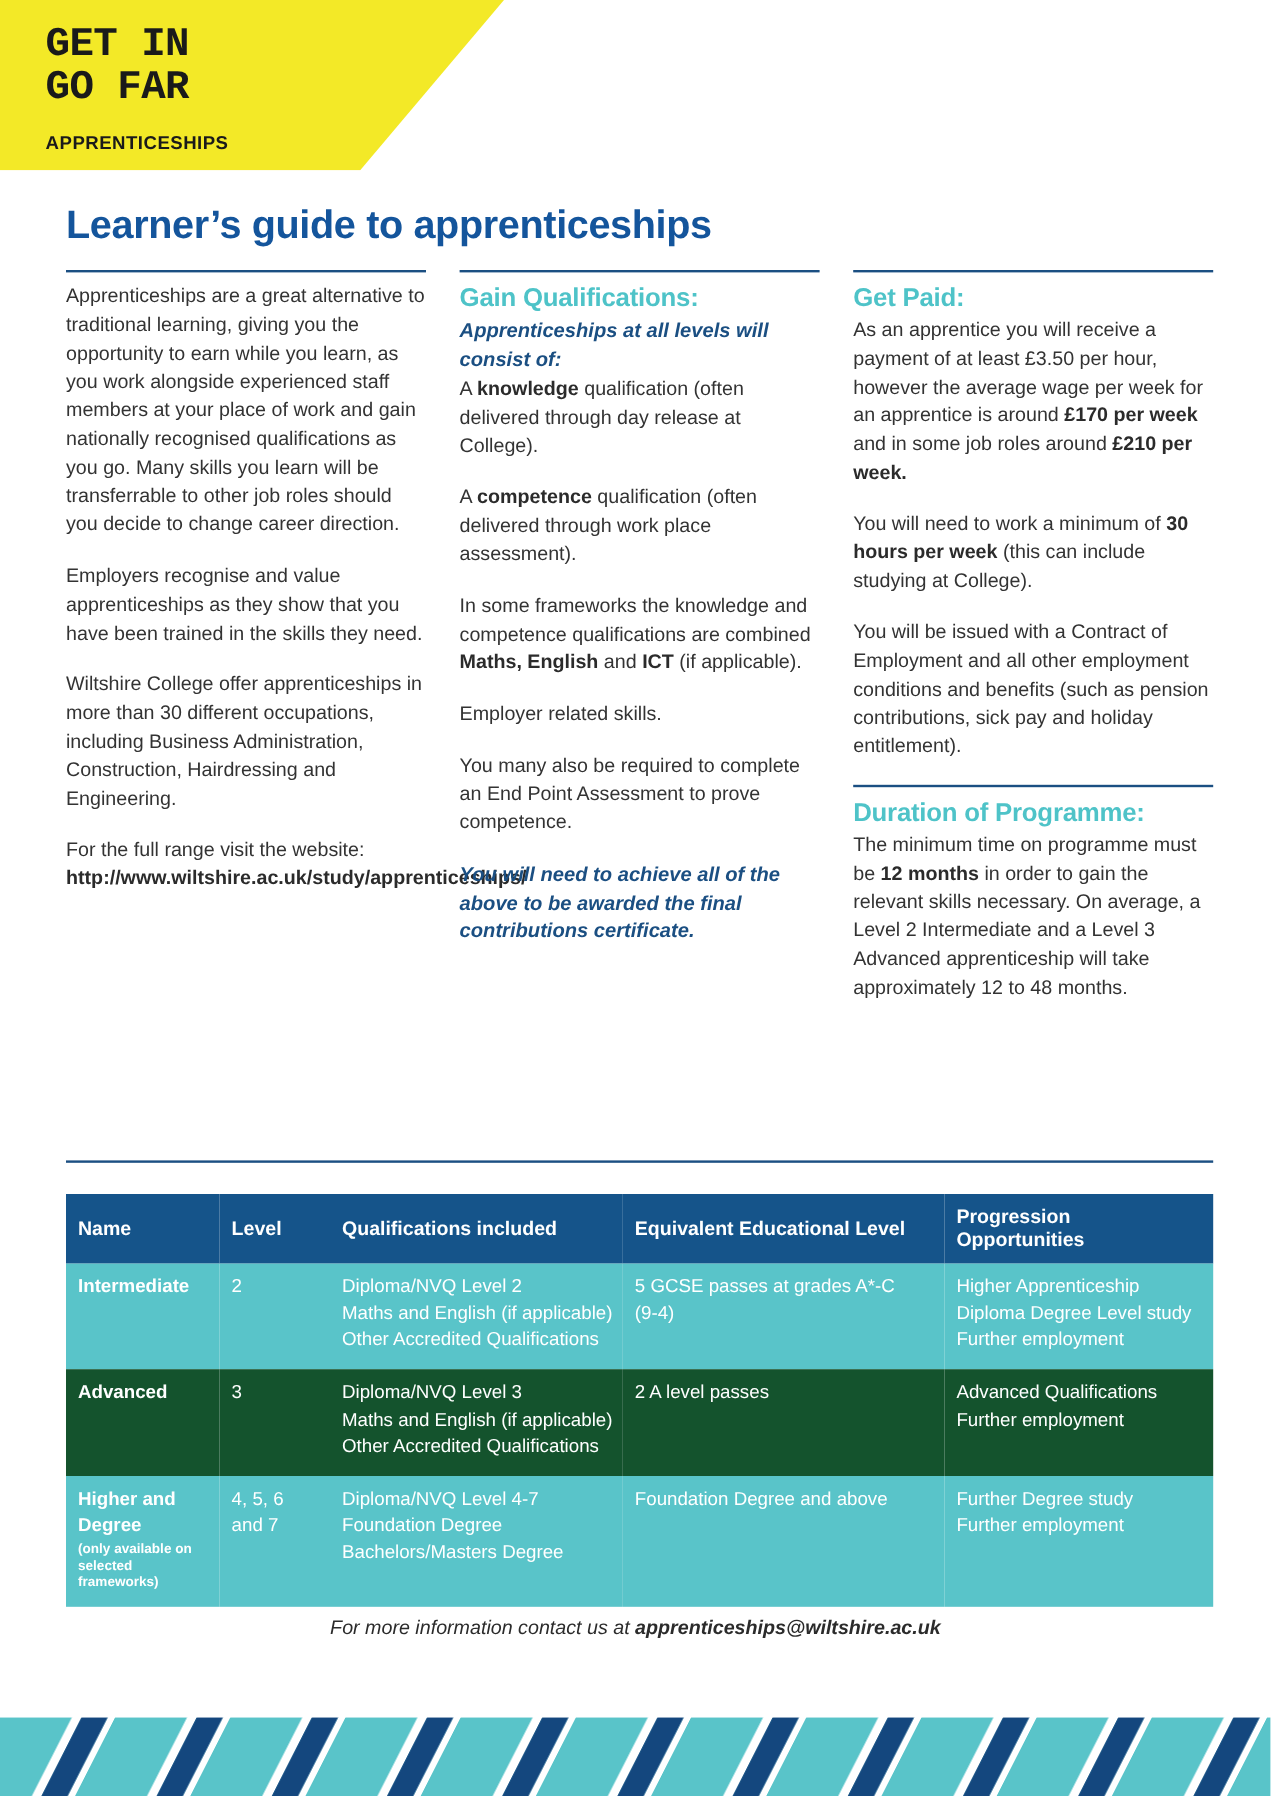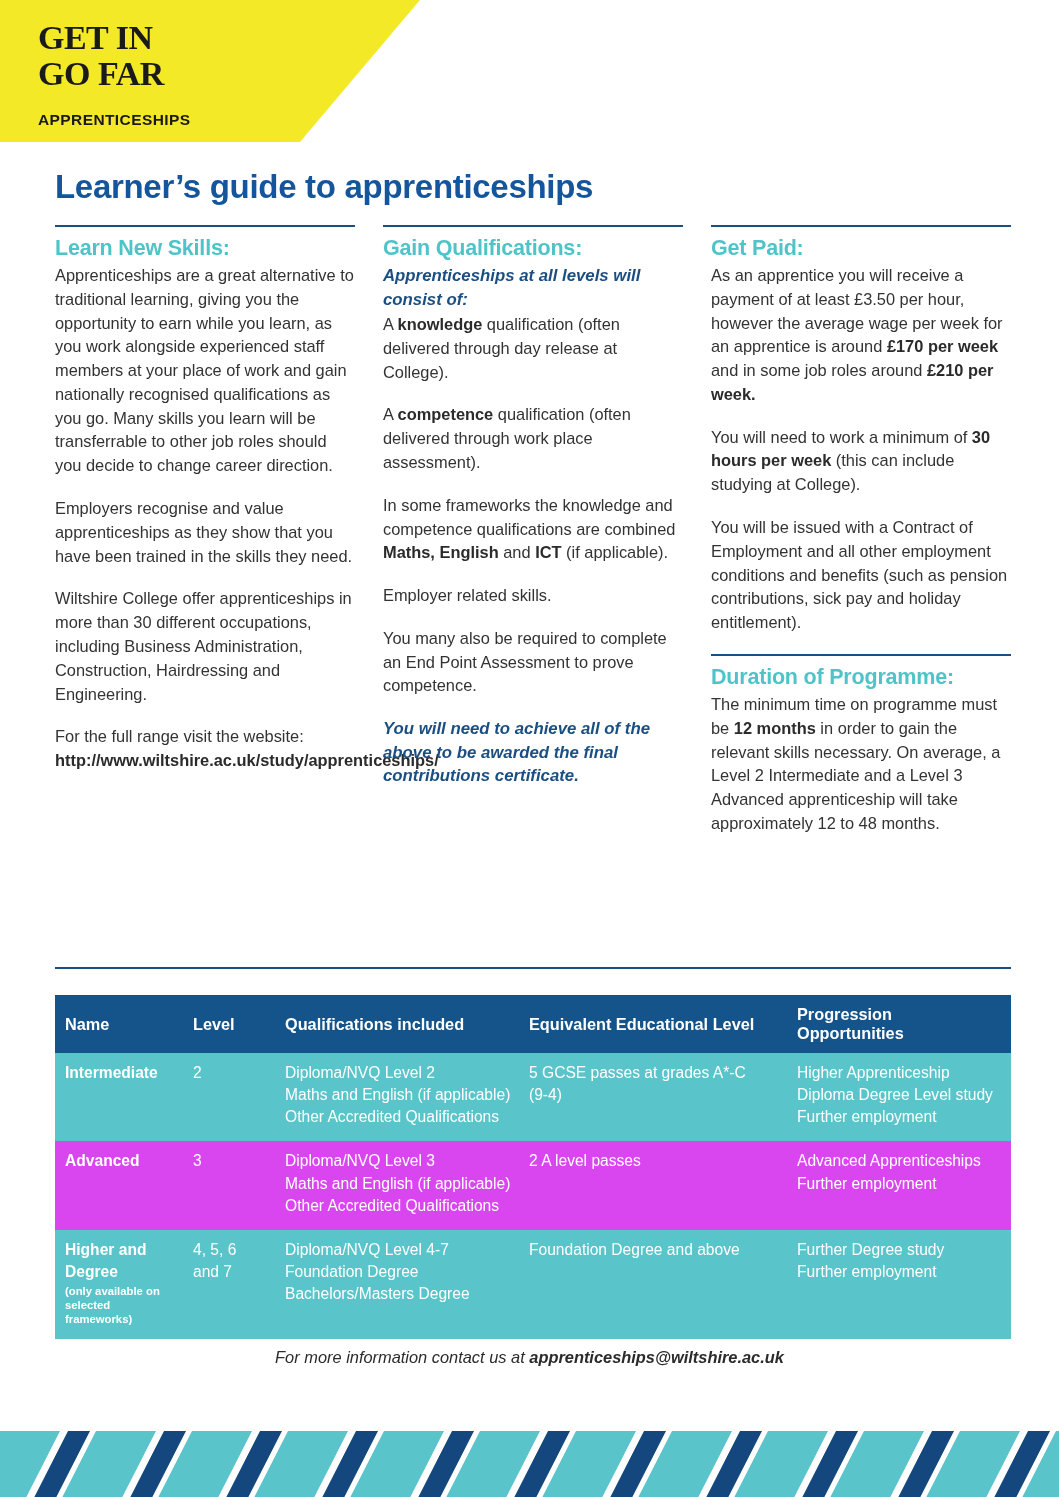--- a/index.html
+++ b/index.html
@@ -38,21 +38,21 @@
 
   .banner-title {
     position: absolute;
     left: 38px;
     top: 20px;
     font-size: 34px;
     font-weight: bold;
     line-height: 1.06;
     letter-spacing: -0.5px;
     color: #1a1a1a;
-    font-family: Liberation Serif, serif;
+    font-family: Liberation Mono, monospace;
   }
   .banner-title .l2 { display: block; }
 
   .banner-sub {
     position: absolute;
     left: 38px;
     top: 111px;
     font-size: 15.5px;
     font-weight: bold;
     letter-spacing: 0.4px;
@@ -189,21 +189,21 @@
     vertical-align: middle;
   }
   table.levels-table td {
     font-size: 15.6px;
     color: #ffffff;
     padding: 9px 8px 13px 10px;
     vertical-align: top;
     line-height: 1.42;
   }
   tr.row-teal td { background: #59c4c9; }
-  tr.row-blue td { background: #d946ef; }
+  tr.row-blue td { background: #14532d; }
   td.name-cell { font-weight: bold; font-size: 16.3px; }
   td.name-cell .note {
     display: block;
     font-size: 11.3px;
     font-weight: bold;
     line-height: 1.22;
     margin-top: 2px;
   }
   td .ln { display: block; }
 
@@ -252,21 +252,20 @@
   </div>
 
   <div class="content">
 
     <h1 class="page-title">Learner’s guide to apprenticeships</h1>
 
     <div class="columns">
 
       <div class="col">
         <div class="rule"></div>
-        <div class="sec-head">Learn New Skills:</div>
         <p class="body">Apprenticeships are a great alternative to traditional learning, giving you the opportunity to earn while you learn, as you work alongside experienced staff members at your place of work and gain nationally recognised qualifications as you go. Many skills you learn will be transferrable to other job roles should you decide to change career direction.</p>
         <p class="body">Employers recognise and value apprenticeships as they show that you have been trained in the skills they need.</p>
         <p class="body">Wiltshire College offer apprenticeships in more than 30 different occupations, including Business Administration, Construction, Hairdressing and Engineering.</p>
         <p class="body">
           <span>For the full range visit the website:</span>
           <b>http://www.wiltshire.ac.uk/study/apprenticeships/</b>
         </p>
       </div>
 
       <div class="col">
@@ -348,21 +347,21 @@
           </td>
           <td>
             <span class="ln">Diploma/NVQ Level 3</span>
             <span class="ln">Maths and English (if applicable)</span>
             <span class="ln">Other Accredited Qualifications</span>
           </td>
           <td>
             <span class="ln">2 A level passes</span>
           </td>
           <td>
-            <span class="ln">Advanced Apprenticeships</span>
+            <span class="ln">Advanced Qualifications</span>
             <span class="ln">Further employment</span>
           </td>
         </tr>
 
         <tr class="row-teal">
           <td class="name-cell">
             <span>Higher and Degree</span>
             <span class="note">(only available on selected frameworks)</span>
           </td>
           <td>

